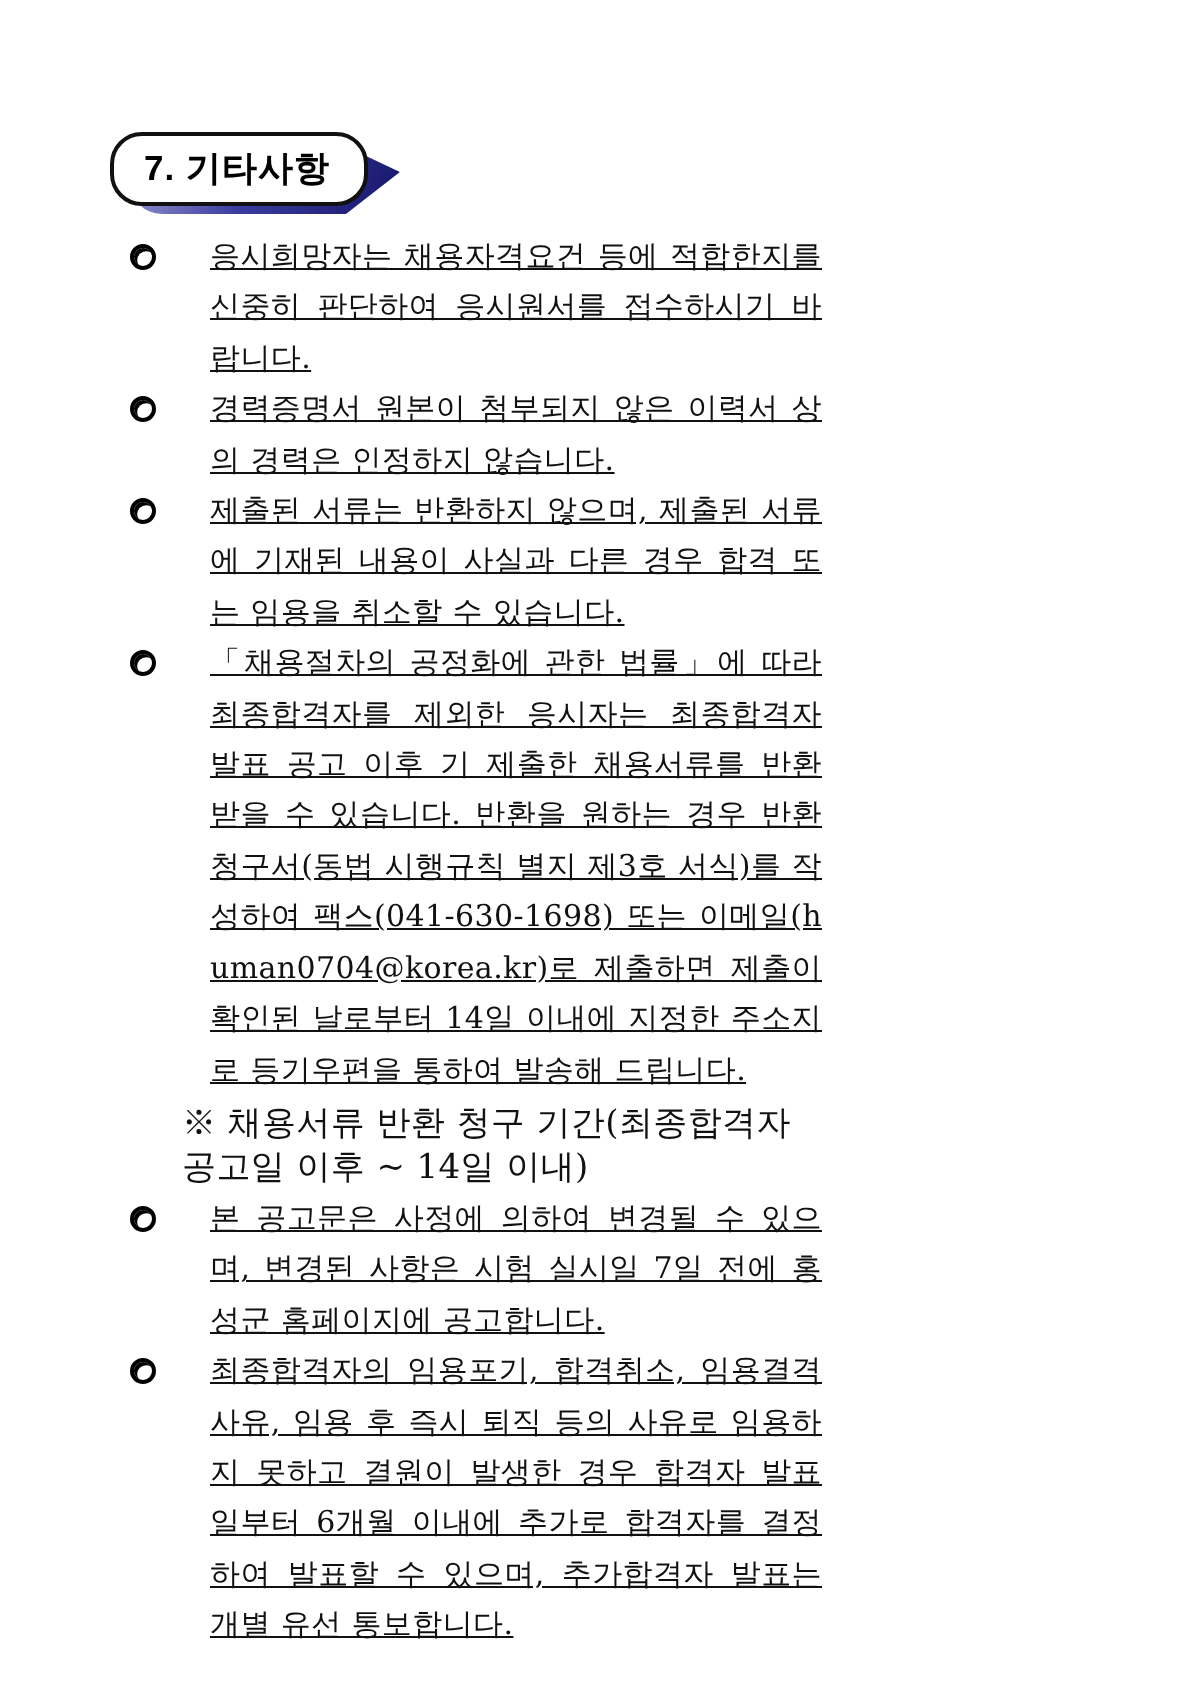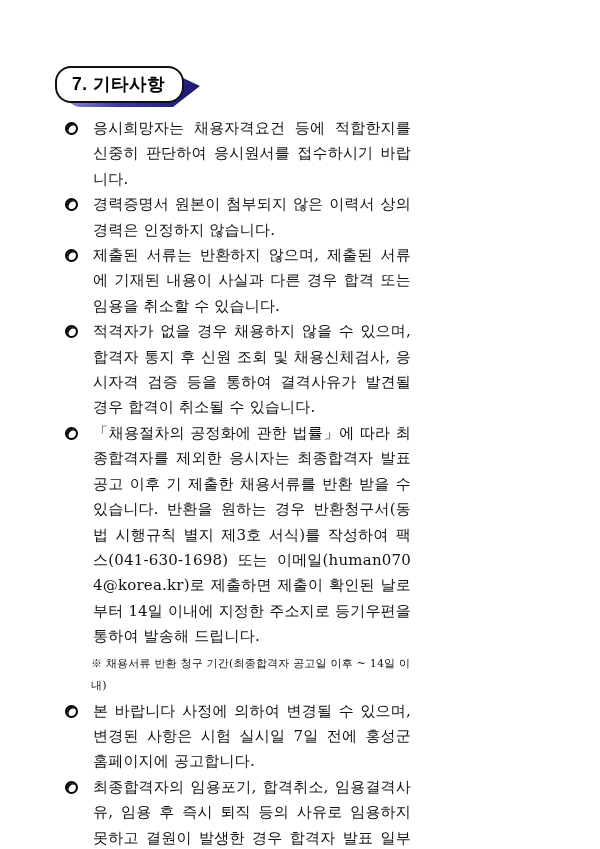--- a/index.html
+++ b/index.html
@@ -49,43 +49,44 @@
     font-size: 17.5px;
     letter-spacing: 0.5px;
     color: #000;
     white-space: nowrap;
   }
   
   .bullets { }
   .bullet {
     display: grid;
     grid-template-columns: 22px 1fr;
-    column-gap: 8px;
+    column-gap: 20px;
     padding-left: 6px;
+    text-decoration: underline;
   }
   .b-icon {
     width: 13px; height: 13px;
     margin-top: 6px;
     margin-left: 2px;
     border: 2px solid #000;
     border-radius: 50%;
     background: #fff;
     box-shadow: inset 1.6px 1.6px 0 0 #000;
   }
   .b-text {
     font-size: 15px;
     line-height: 25.4px;
     text-align: justify;
     word-break: break-all;
     letter-spacing: 0.2px;
   }
   
   .note {
     margin: 3px 0 2px 34px;
-    font-size: 11px;
+    font-size: 17px;
     line-height: 22px;
     letter-spacing: 0.2px;
   }
 </style>
 </head>
 <body>
 
 <div class="page">
 
   <div class="badge-wrap">
@@ -103,36 +104,32 @@
     <div class="bullet">
       <span class="b-icon"></span>
       <p class="b-text">경력증명서 원본이 첨부되지 않은 이력서 상의 경력은 인정하지 않습니다.</p>
     </div>
 
     <div class="bullet">
       <span class="b-icon"></span>
       <p class="b-text">제출된 서류는 반환하지 않으며, 제출된 서류에 기재된 내용이 사실과 다른 경우 합격 또는 임용을 취소할 수 있습니다.</p>
     </div>
 
-    <div class="bullet">
-      <span class="b-icon"></span>
-      <p class="b-text">적격자가 없을 경우 채용하지 않을 수 있으며, 합격자 통지 후 신원 조회 및 채용신체검사, 응시자격 검증 등을 통하여 결격사유가 발견될 경우 합격이 취소될 수 있습니다.</p>
-    </div>
 
 
     <div class="bullet">
       <span class="b-icon"></span>
       <p class="b-text">「채용절차의 공정화에 관한 법률」에 따라 최종합격자를 제외한 응시자는 최종합격자 발표 공고 이후 기 제출한 채용서류를 반환 받을 수 있습니다. 반환을 원하는 경우 반환청구서(동법 시행규칙 별지 제3호 서식)를 작성하여 팩스(041-630-1698) 또는 이메일(human0704@korea.kr)로 제출하면 제출이 확인된 날로부터 14일 이내에 지정한 주소지로 등기우편을 통하여 발송해 드립니다.</p>
     </div>
 
     <p class="note">※ 채용서류 반환 청구 기간(최종합격자 공고일 이후 ~ 14일 이내)</p>
 
     <div class="bullet">
       <span class="b-icon"></span>
-      <p class="b-text">본 바랍니다 사정에 의하여 변경될 수 있으며, 변경된 사항은 시험 실시일 7일 전에 홍성군 홈페이지에 공고합니다.</p>
+      <p class="b-text">본 공고문은 사정에 의하여 변경될 수 있으며, 변경된 사항은 시험 실시일 7일 전에 홍성군 홈페이지에 공고합니다.</p>
     </div>
 
 
     <div class="bullet">
       <span class="b-icon"></span>
       <p class="b-text">최종합격자의 임용포기, 합격취소, 임용결격사유, 임용 후 즉시 퇴직 등의 사유로 임용하지 못하고 결원이 발생한 경우 합격자 발표 일부터 6개월 이내에 추가로 합격자를 결정하여 발표할 수 있으며, 추가합격자 발표는 개별 유선 통보합니다.</p>
     </div>
 
   </div>
 </div>

